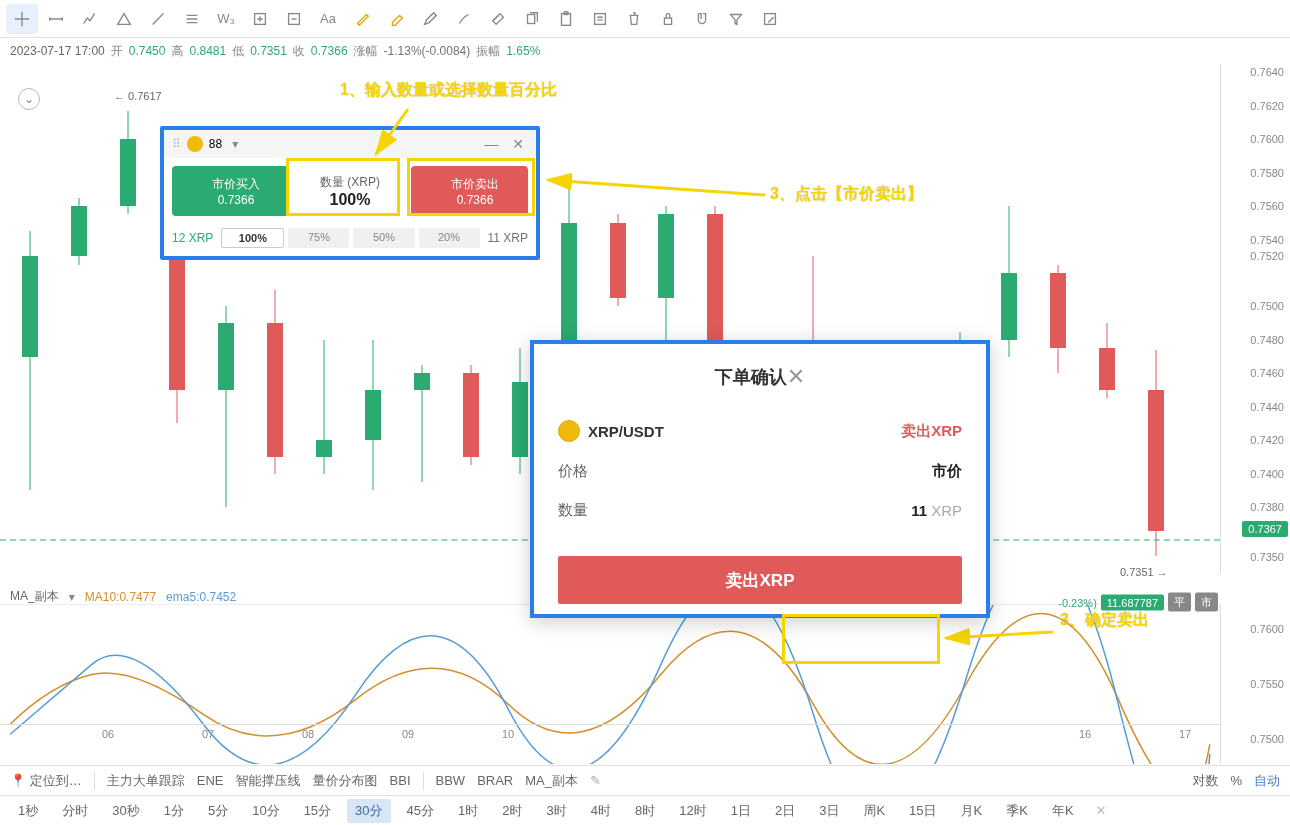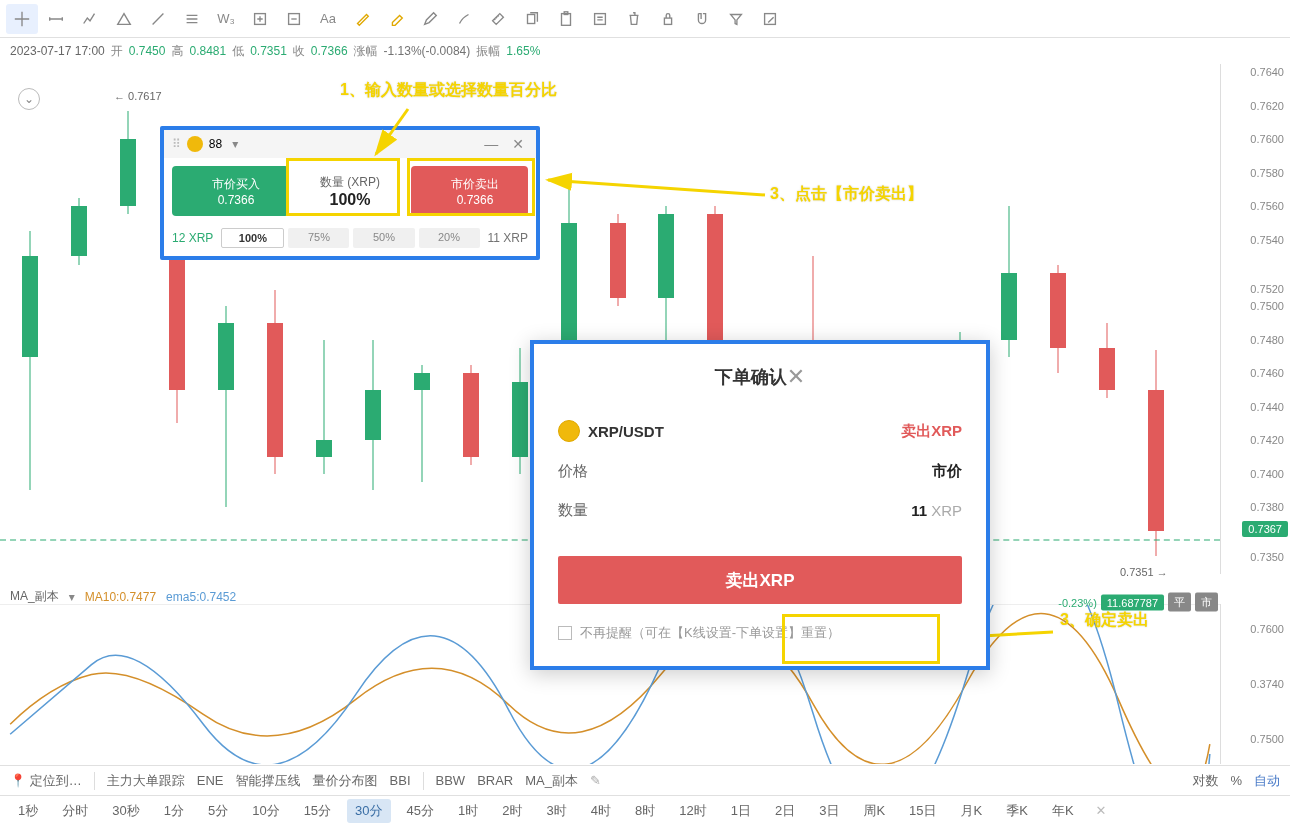--- a/index.html
+++ b/index.html
@@ -352,50 +352,59 @@
 
   <div class="dash-line" style="top:475px;"></div>
 
   <div class="y-axis" id="y-axis">
       <div class="y-tick" style="top: 8.36066px;">0.7640</div>
       <div class="y-tick" style="top: 41.8033px;">0.7620</div>
       <div class="y-tick" style="top: 75.2459px;">0.7600</div>
       <div class="y-tick" style="top: 108.689px;">0.7580</div>
       <div class="y-tick" style="top: 142.131px;">0.7560</div>
       <div class="y-tick" style="top: 175.574px;">0.7540</div>
-      <div class="y-tick" style="top: 225px;">0.7520</div>
+      <div class="y-tick" style="top: 192px;">0.7520</div>
       <div class="y-tick" style="top: 242.459px;">0.7500</div>
       <div class="y-tick" style="top: 275.902px;">0.7480</div>
       <div class="y-tick" style="top: 309.344px;">0.7460</div>
       <div class="y-tick" style="top: 342.787px;">0.7440</div>
       <div class="y-tick" style="top: 376.23px;">0.7420</div>
       <div class="y-tick" style="top: 409.672px;">0.7400</div>
       <div class="y-tick" style="top: 443.115px;">0.7380</div>
       <div class="y-price-badge" style="top: 456.852px;">0.7367</div>
       <div class="y-tick" style="top: 493.279px;">0.7350</div>
     </div>
   <div class="y-axis-sub" id="y-axis-sub">
       <div class="y-tick" style="top: 25px;">0.7600</div>
-      <div class="y-tick" style="top: 80px;">0.3740</div>
+      <div class="y-tick" style="top: 80px;">0.7550</div>
       <div class="y-tick" style="top: 135px;">0.7500</div>
     </div>
 
   <div class="chart-sub-hdr">
     <span>MA_副本</span>
     <span style="color:#888">▾</span>
     <span style="color:#d48f2a">MA10:0.7477</span>
     <span style="color:#5a9bd5">ema5:0.7452</span>
   </div>
   <div class="chart-sub">
     <svg width="100%" height="100%" viewBox="0 0 1200 160" preserveAspectRatio="none">
       <path d="M10 120 Q 50 80 90 70 T 200 110 T 350 95 T 500 100 T 650 70 T 800 100 T 950 80 T 1100 95 T 1190 140" stroke="#d48f2a" fill="none" stroke-width="1.5"></path>
       <path d="M10 130 Q 50 95 90 60 T 200 120 T 350 90 T 500 105 T 650 60 T 800 110 T 950 75 T 1100 100 T 1190 150" stroke="#5a9bd5" fill="none" stroke-width="1.5"></path>
     </svg>
   </div>
 
+  <div class="x-axis" id="x-axis">
+      <div class="x-tick" style="left: 108px;">06</div>
+      <div class="x-tick" style="left: 208px;">07</div>
+      <div class="x-tick" style="left: 308px;">08</div>
+      <div class="x-tick" style="left: 408px;">09</div>
+      <div class="x-tick" style="left: 508px;">10</div>
+      <div class="x-tick" style="left: 1085px;">16</div>
+      <div class="x-tick" style="left: 1185px;">17</div>
+    </div>
 
   <div class="status-row">
     <span class="status-pct">-0.23%)</span>
     <span class="status-val">11.687787</span>
     <span class="status-btn">平</span>
     <span class="status-btn">市</span>
   </div>
 </div>
 
 <div class="order-panel">
@@ -484,24 +493,20 @@
       <span>价格</span>
       <span class="v-bold">市价</span>
     </div>
     <div class="modal-row">
       <span>数量</span>
       <span><span class="v-bold">11</span><span class="v-unit">XRP</span></span>
     </div>
   </div>
   <div class="modal-btns">
     <div class="mbtn mbtn-sell">卖出XRP</div>
-  </div>
-  <div class="modal-foot">
-    <span class="chk"></span>
-    <span>不再提醒（可在【K线设置-下单设置】重置）</span>
   </div>
 </div>
 <div class="hl-box" style="left:782px;top:614px;width:158px;height:50px;"></div>
 
 <div class="bt1">
   <span>📍 <span>定位到…</span></span>
   <span class="sep"></span>
   <span>主力大单跟踪</span>
   <span>ENE</span>
   <span>智能撑压线</span>

